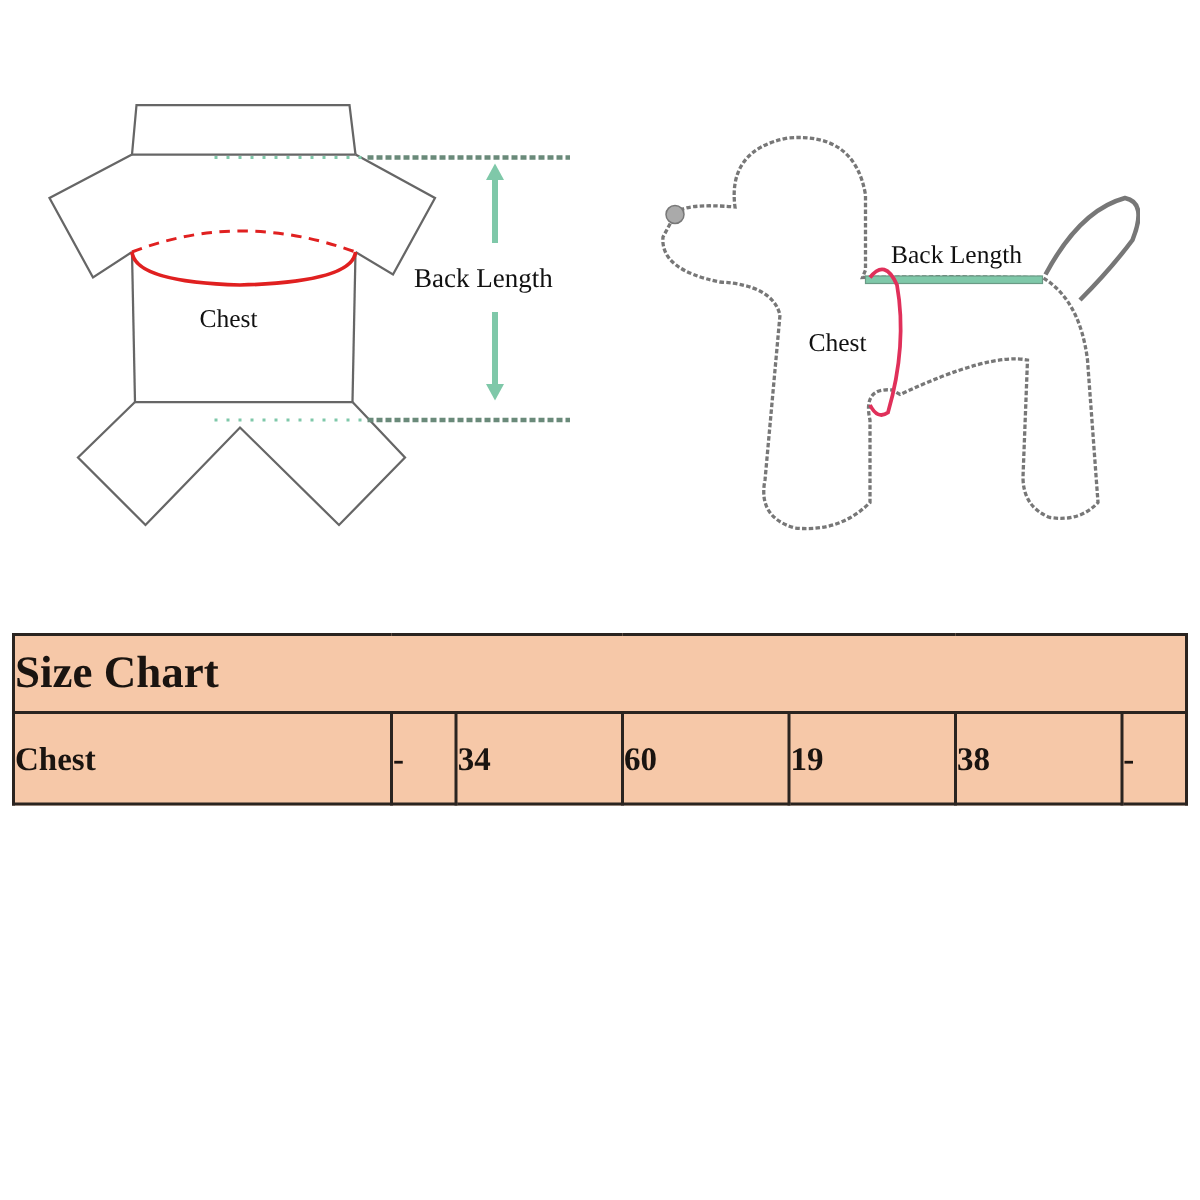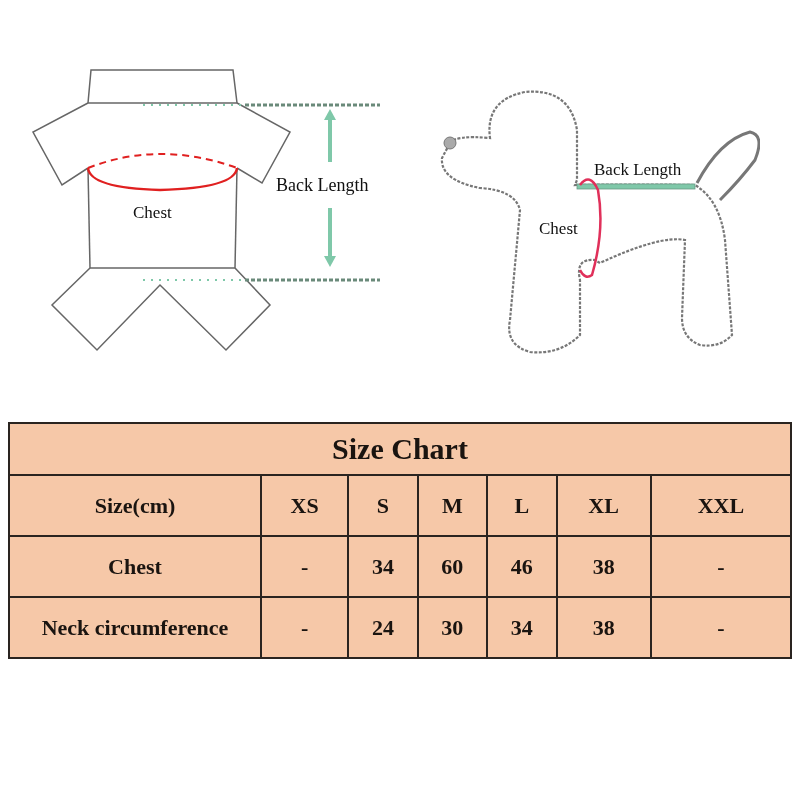--- a/index.html
+++ b/index.html
@@ -2,21 +2,21 @@
 <html><head>
 <meta charset="utf-8">
 <style>
   html, body { margin: 0; padding: 0; background: #ffffff; }
   body { width: 800px; height: 800px; position: relative; overflow: hidden;
          font-family: "Liberation Serif", "DejaVu Serif", serif; }
   .diagram { position: absolute; }
   .diagram svg { display: block; }
   .size-table { position: absolute; left: 8px; top: 422px; width: 784px;
                 border-collapse: collapse; background: #f6c8a8; }
-  .size-table td { border: 2px solid #2a2420; text-align: center; color: #1a1410;
+  .size-table td { border: 2px solid #2a2420; color: #1a1410;
                    font-weight: bold; font-family: "Liberation Serif", serif;
                    font-size: 22px; padding: 0; }
   .size-table .title-cell { height: 50px; font-size: 30px; }
   .size-table tr.row td { height: 59px; }
   .size-table td.first { width: 250px; }
 </style>
 </head>
 <body>
 
 <div class="diagram" style="left:0;top:50px;width:400px;height:320px;">
@@ -74,40 +74,22 @@
   <div style="position:absolute;left:174px;top:80px;font-size:17px;color:#111;">Back Length</div>
   <div style="position:absolute;left:119px;top:139px;font-size:17px;color:#111;">Chest</div>
 </div>
 
 <table class="size-table">
   <tbody>
       <tr>
     <td colspan="7" class="title-cell">Size Chart</td>
   </tr>
   <tr class="row">
-    <td class="first">Size(cm)</td>
-    <td>XS</td>
-    <td>S</td>
-    <td>M</td>
-    <td>L</td>
-    <td>XL</td>
-    <td>XXL</td>
-  </tr>
-  <tr class="row">
     <td class="first">Chest</td>
     <td>-</td>
     <td>34</td>
     <td>60</td>
-    <td>46</td>
-    <td>38</td>
-    <td>-</td>
-  </tr>
-  <tr class="row">
-    <td class="first">Neck circumference</td>
-    <td>-</td>
-    <td>24</td>
-    <td>30</td>
-    <td>34</td>
+    <td>19</td>
     <td>38</td>
     <td>-</td>
   </tr>
 </tbody>
   </table>
 
 </body></html>

